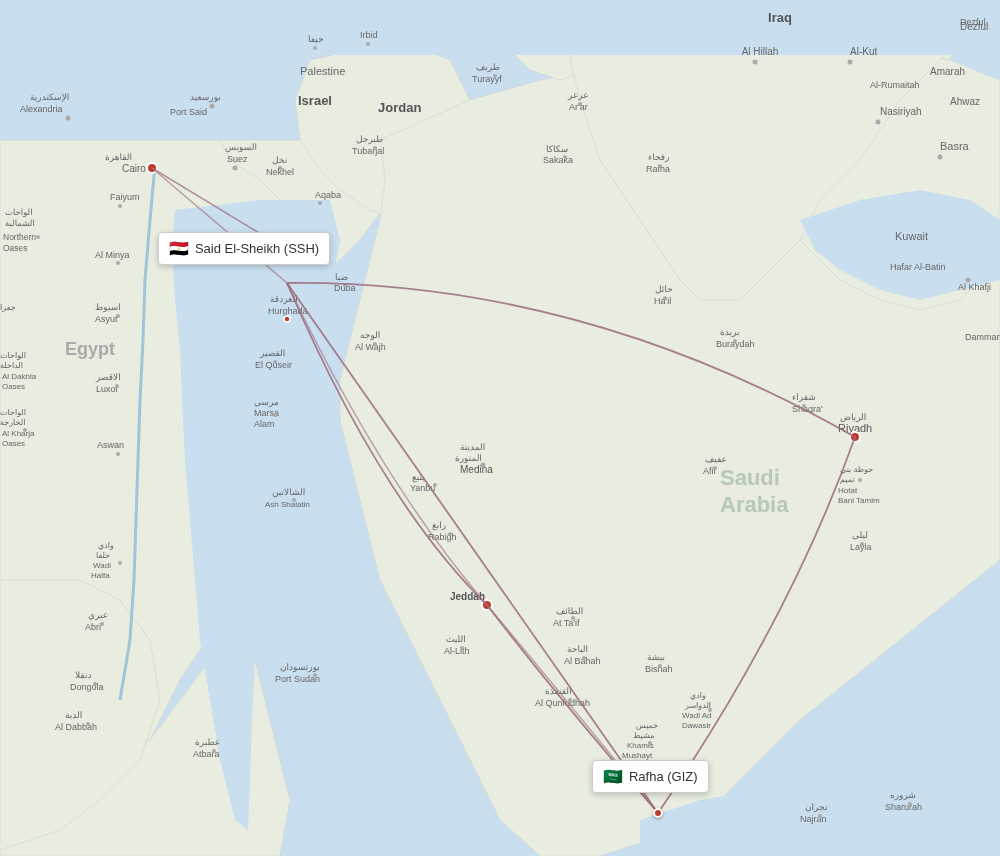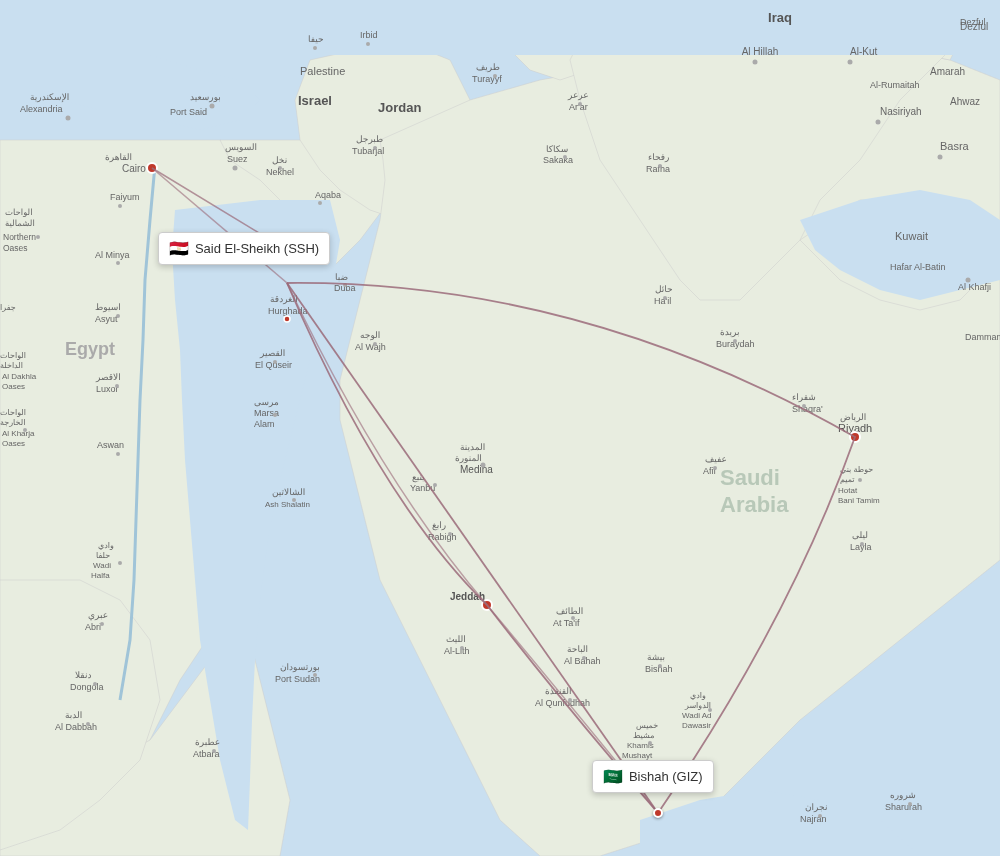--- a/index.html
+++ b/index.html
@@ -383,18 +383,18 @@
 
   </svg>
 
   <div id="label-ssh" class="location-label">
     <span class="flag">🇪🇬</span>
     <span>Said El-Sheikh (SSH)</span>
   </div>
 
   <div id="label-giz" class="location-label">
     <span class="flag">🇸🇦</span>
-    <span>Bishah (GIZ)</span>
+    <span>Rafha (GIZ)</span>
   </div>
 
   <div class="city-dot" style="left: 658px; top: 813px;"></div>
 
 </div>
 
 </body></html>

